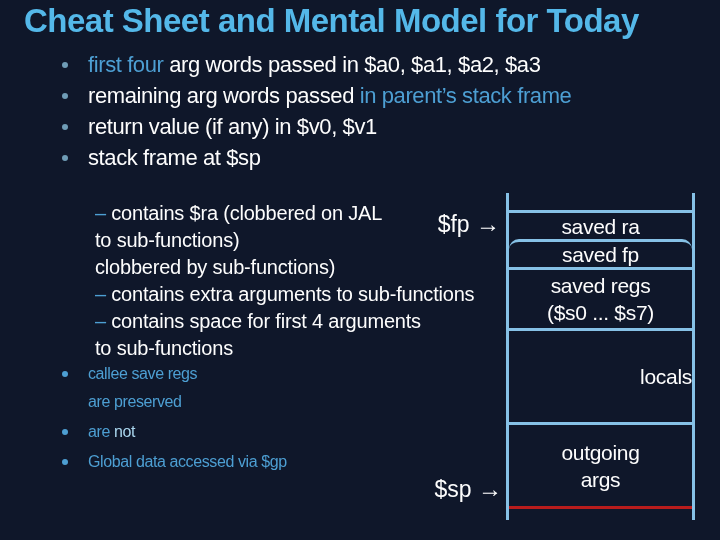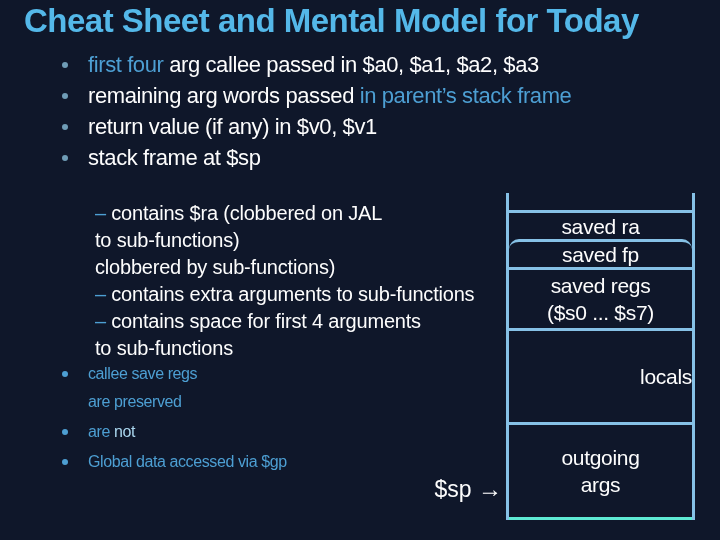--- a/index.html
+++ b/index.html
@@ -44,33 +44,33 @@
   .cells{position:absolute;left:3px;right:3px;top:17px;}
   .cell{box-sizing:border-box;border-top:3px solid #86c1e6;
     display:flex;align-items:center;justify-content:center;
     color:#fdfdfd;font-size:21px;line-height:27px;text-align:center;
     letter-spacing:-0.3px;}
   .cell span{white-space:pre-line;}
   .cell-1{height:29px;}
   .cell-2{height:28px;border-radius:10px;}
   .cell-3{height:61px;}
   .cell-4{height:94px;justify-content:flex-end;}
-  .cell-5{height:98px;border-bottom:3px solid #5eead4;}
+  .cell-5{height:87px;border-bottom:3px solid #b91c1c;}
 </style>
 </head>
 <body>
 
 <div class="stage">
 
   <h1 class="title">Cheat Sheet and Mental Model for Today</h1>
 
   <div class="top-bullets">
     <div class="bullet-item">
       <span class="dot"></span>
-      <span class="blue">first four </span><span class="white">arg callee passed in $a0, $a1, $a2, $a3</span>
+      <span class="blue">first four </span><span class="white">arg words passed in $a0, $a1, $a2, $a3</span>
     </div>
     <div class="bullet-item">
       <span class="dot"></span>
       <span class="white">remaining arg words passed </span><span class="blue">in parent’s stack frame</span>
     </div>
     <div class="bullet-item">
       <span class="dot"></span>
       <span class="white">return value (if any) in $v0, $v1</span>
     </div>
     <div class="bullet-item">
@@ -97,20 +97,23 @@
     <div class="bottom-item">
       <span class="dot"></span>
       <div><span class="blue">are </span><span class="lightblue">not</span></div>
     </div>
     <div class="bottom-item">
       <span class="dot"></span>
       <div class="blue">Global data accessed via $gp</div>
     </div>
   </div>
 
+  <div class="pointer pointer-fp">
+    <span>$fp </span><span class="arrow">→</span>
+  </div>
   <div class="pointer pointer-sp">
     <span>$sp </span><span class="arrow">→</span>
   </div>
 
   <div class="stack-diagram">
     <div class="rail rail-left"></div>
     <div class="rail rail-right"></div>
     <div class="cells">
       <div class="cell cell-1">
           <span>saved ra</span>

